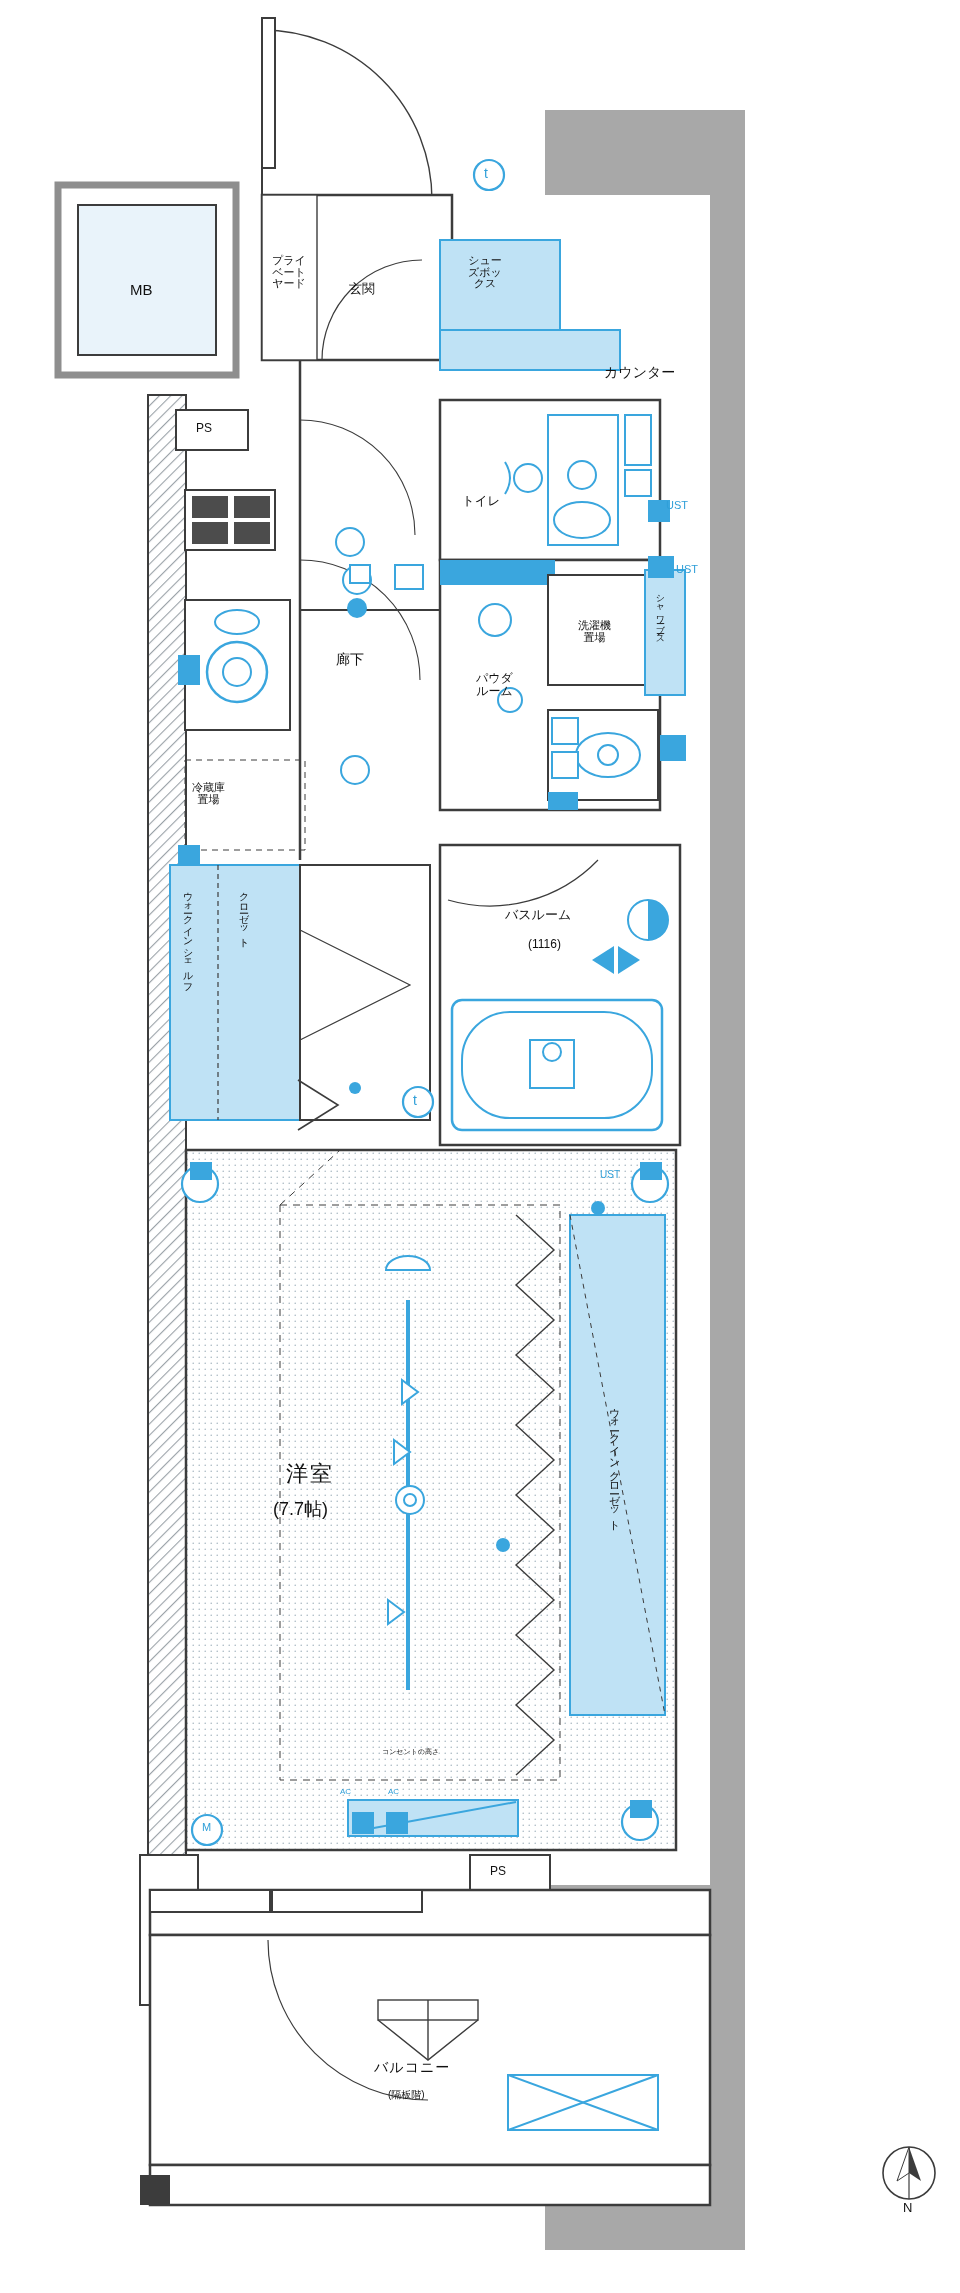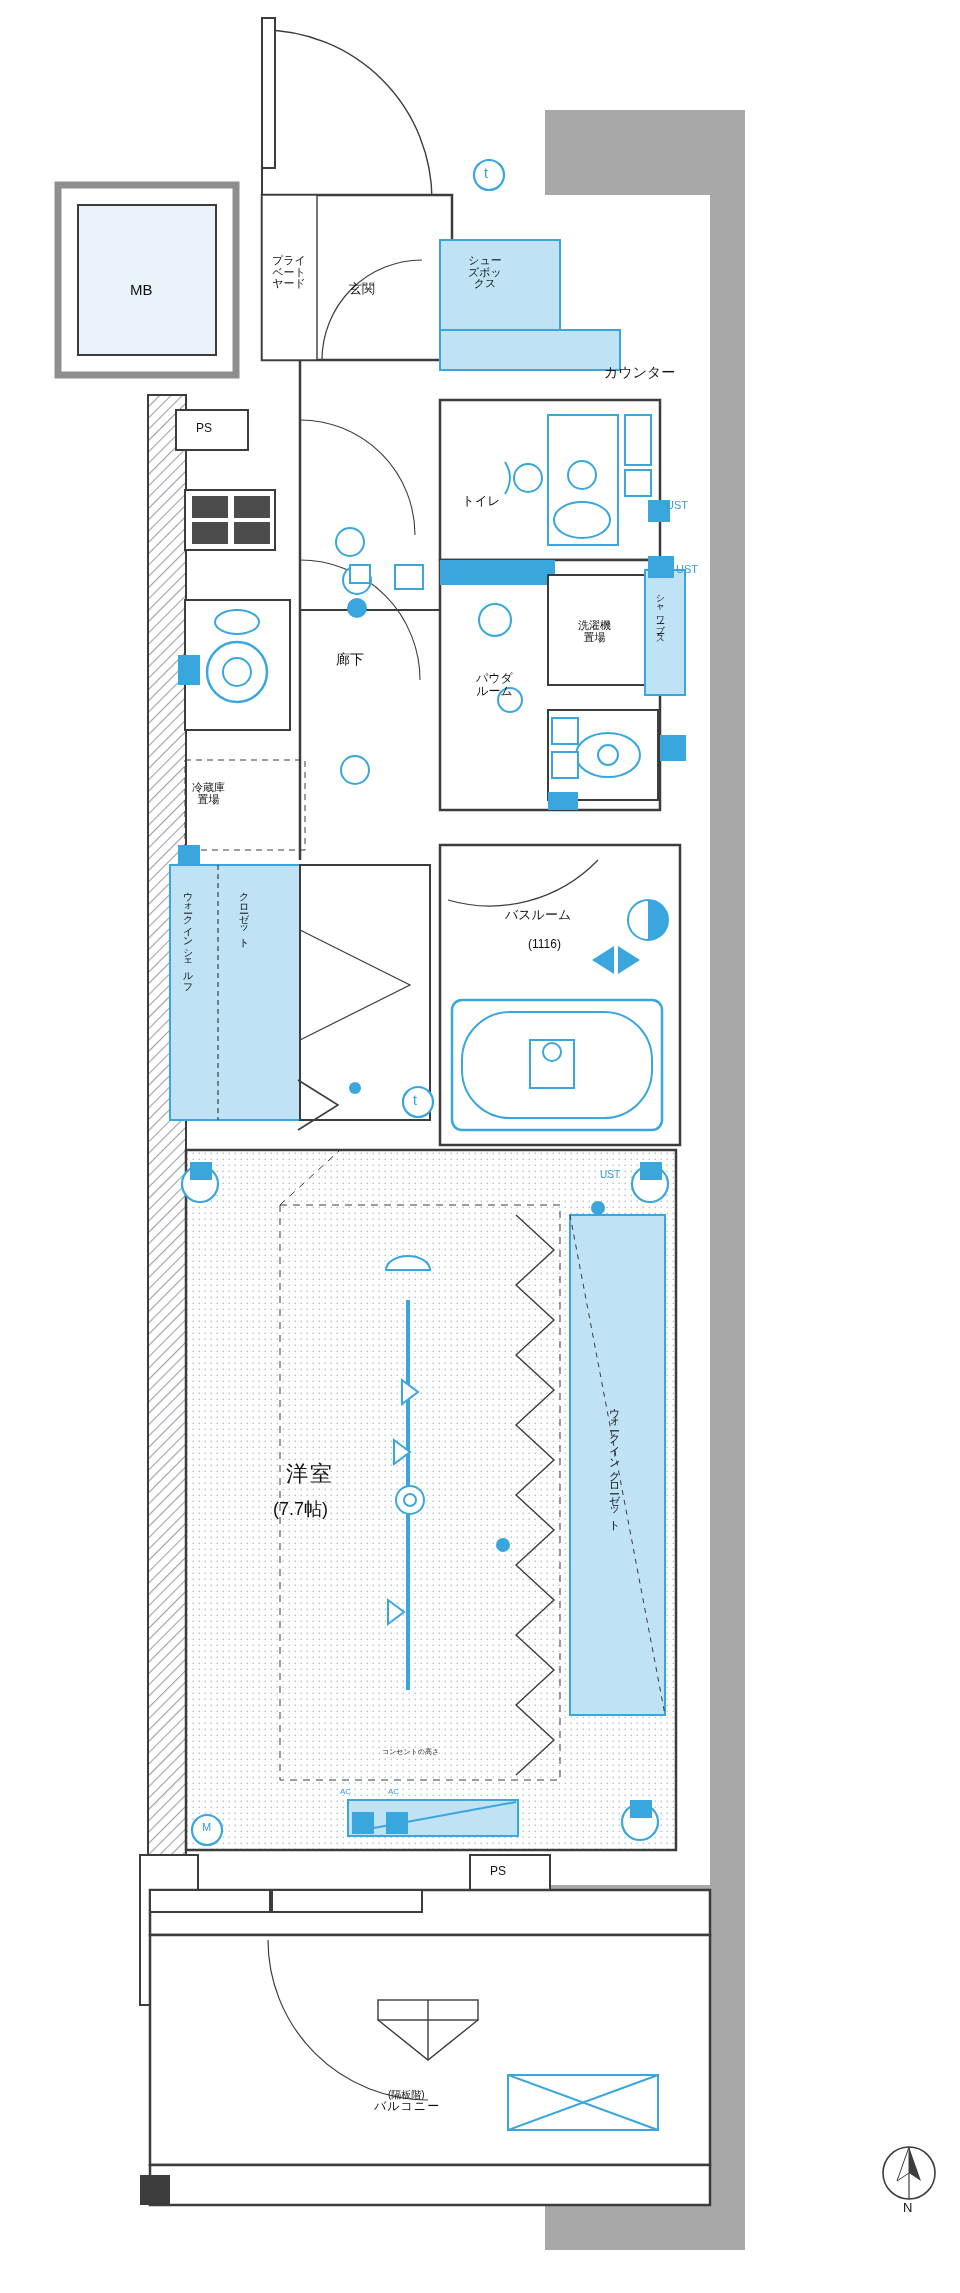--- a/index.html
+++ b/index.html
@@ -214,21 +214,21 @@
   <div class="lbl" style="left:192px;top:782px;font-size:11px;text-align:center;">冷蔵庫
 置場</div>
   <div class="lbl vlbl" style="left:182px;top:885px;font-size:10px;">ウォークインシェルフ</div>
   <div class="lbl vlbl" style="left:238px;top:885px;font-size:10px;">クローゼット</div>
   <div class="lbl" style="left:505px;top:908px;font-size:13px;">バスルーム</div>
   <div class="lbl" style="left:528px;top:938px;font-size:12px;">(1116)</div>
   <div class="lbl" style="left:286px;top:1462px;font-size:22px;letter-spacing:2px;">洋室</div>
   <div class="lbl" style="left:273px;top:1500px;font-size:18px;">(7.7帖)</div>
   <div class="lbl vlbl" style="left:608px;top:1400px;font-size:11px;">ウォークインクローゼット</div>
   <div class="lbl" style="left:490px;top:1865px;font-size:12px;">PS</div>
-  <div class="lbl" style="left:374px;top:2060px;font-size:12px;letter-spacing:1px;margin-top:40px;">バルコニー</div>
+  <div class="lbl" style="left:374px;top:2060px;font-size:14px;letter-spacing:1px;">バルコニー</div>
   <div class="lbl" style="left:388px;top:2090px;font-size:10px;">(隔板階)</div>
   <div class="lbl" style="left:382px;top:1748px;font-size:7px;">コンセントの高さ</div>
   <div class="lbl blue" style="left:340px;top:1788px;font-size:8px;">AC</div>
   <div class="lbl blue" style="left:388px;top:1788px;font-size:8px;">AC</div>
 
   <div class="lbl blue" style="left:484px;top:166px;font-size:14px;">t</div>
   <div class="lbl blue" style="left:413px;top:1093px;font-size:14px;">t</div>
 
   <div class="lbl blue" style="left:666px;top:500px;font-size:11px;">UST</div>
   <div class="lbl blue" style="left:676px;top:564px;font-size:11px;">UST</div>

